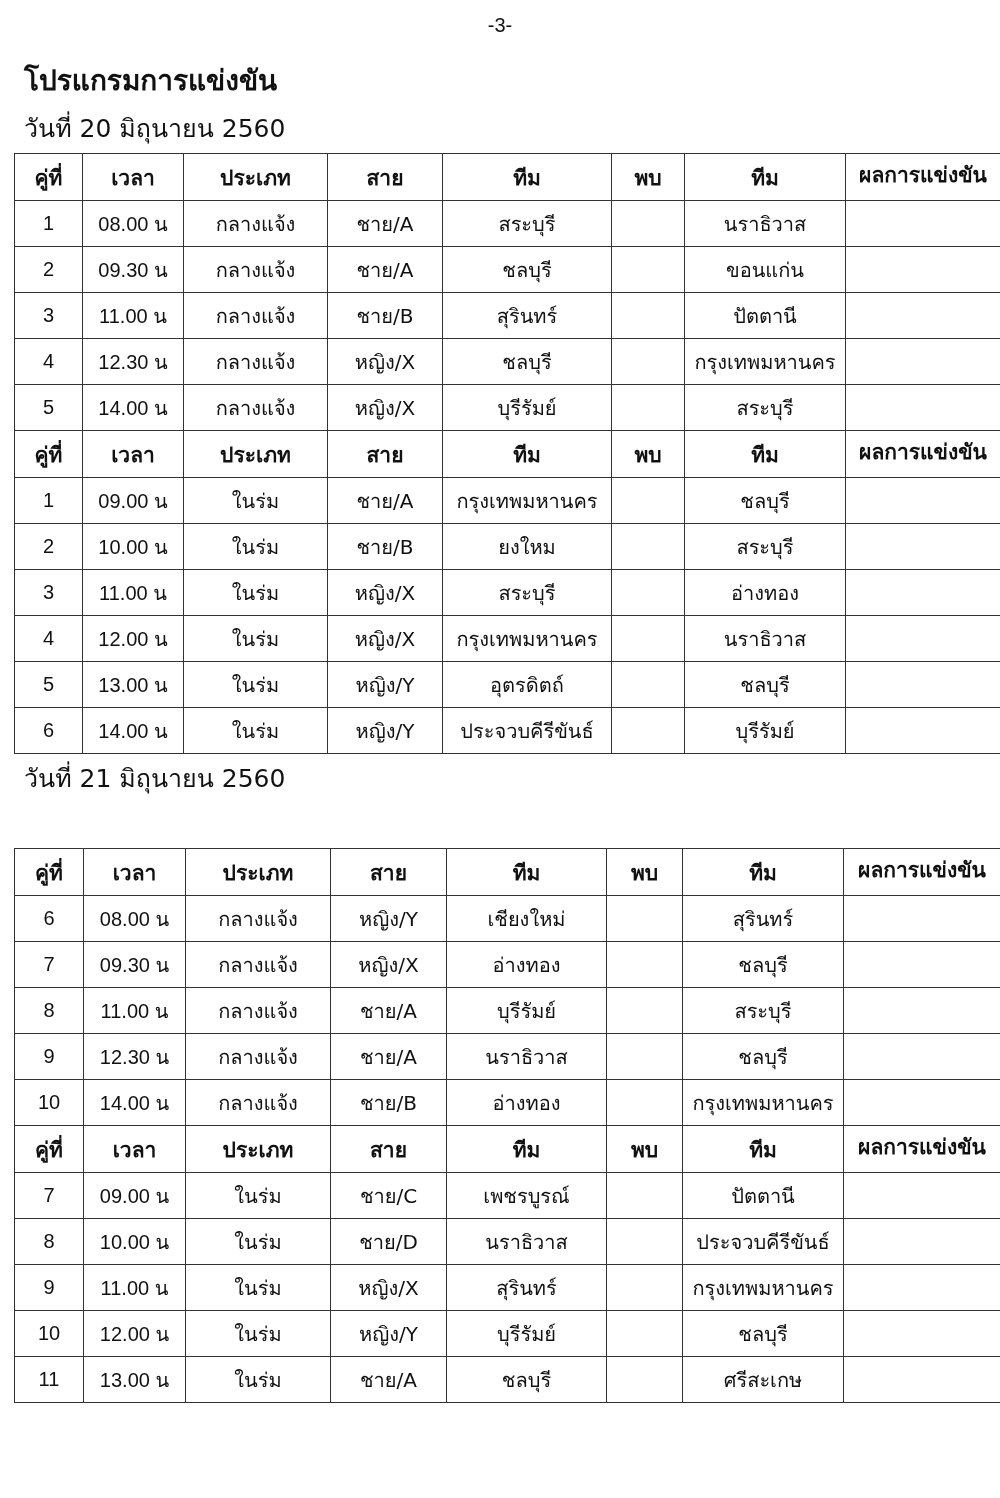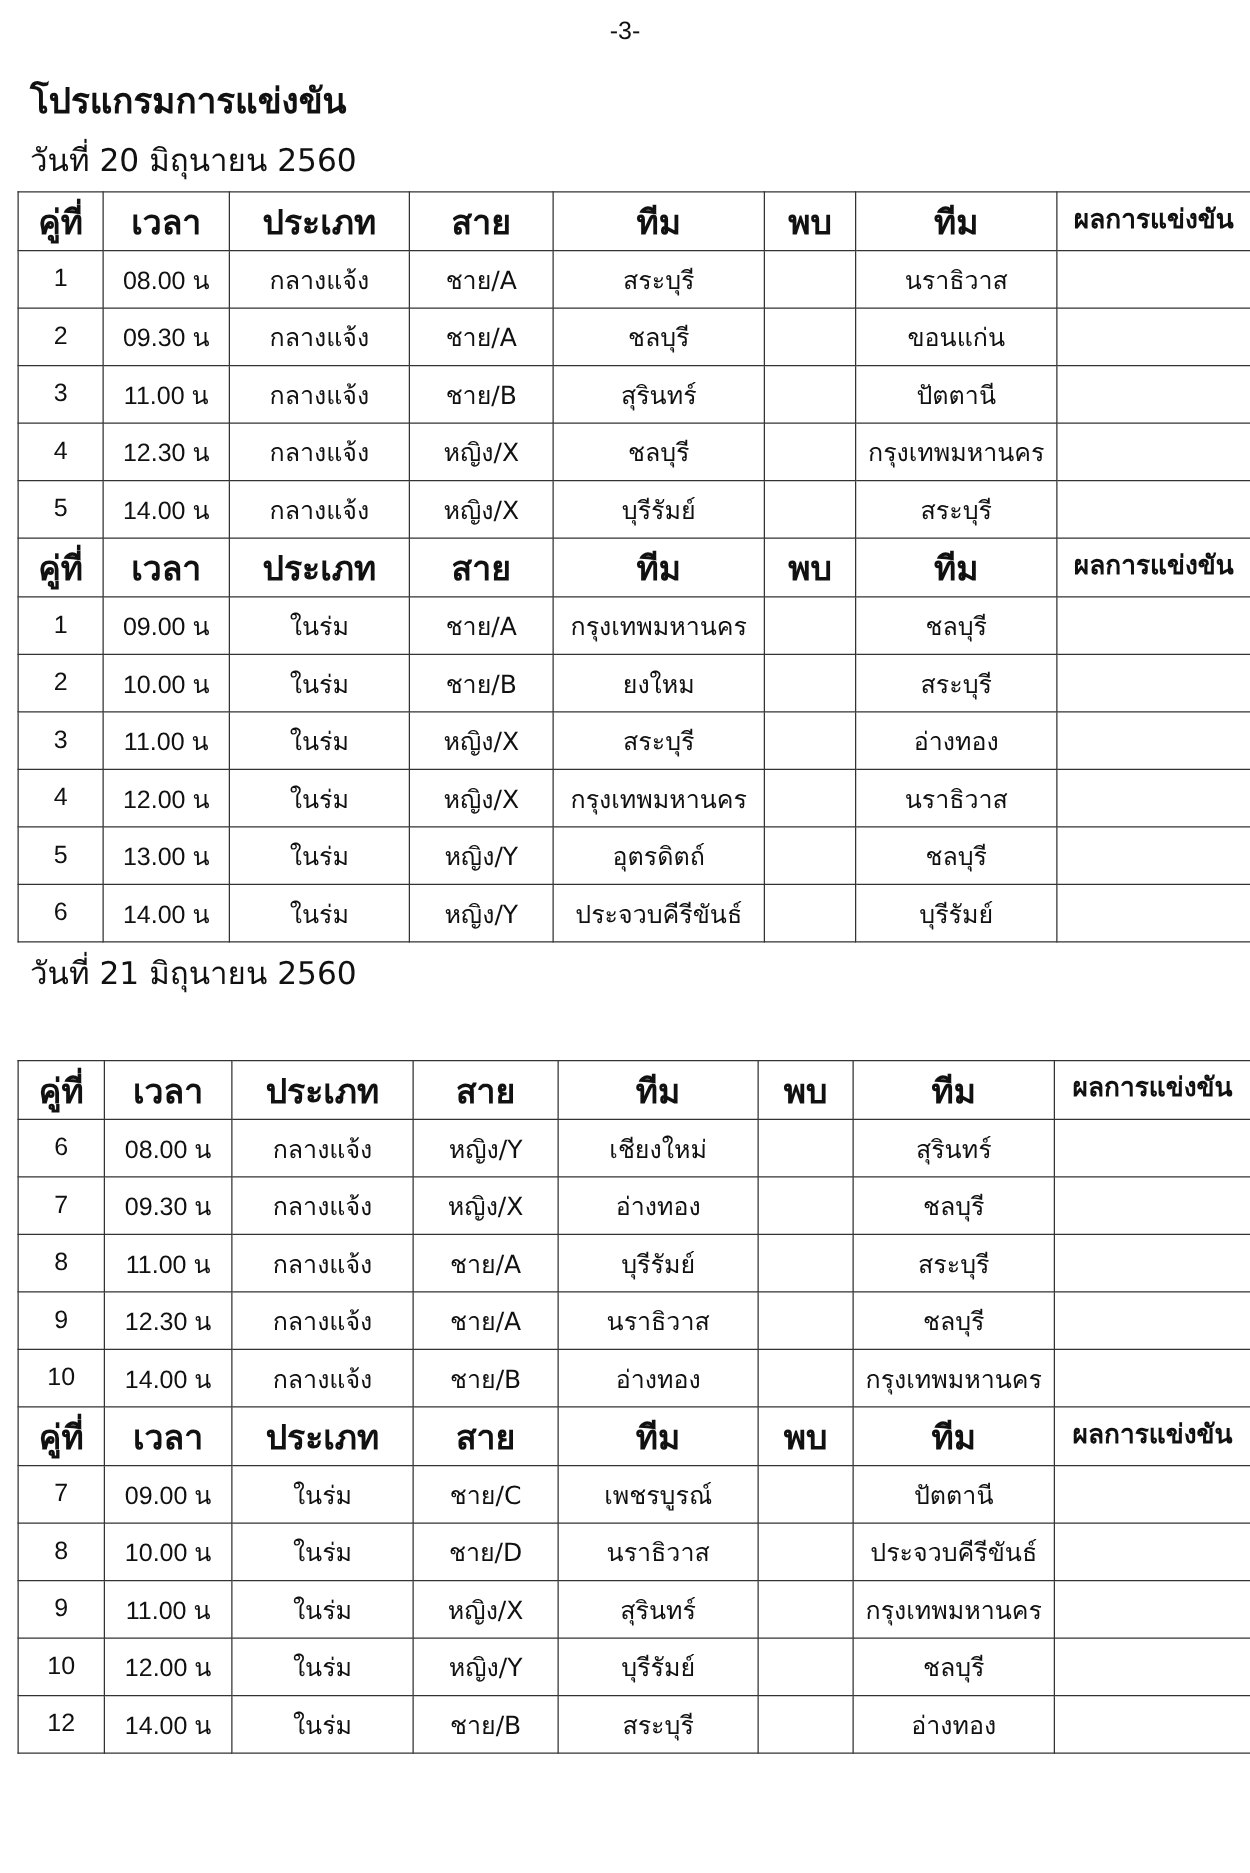--- a/index.html
+++ b/index.html
@@ -12,21 +12,21 @@
   .date { position: absolute; left: 24px; font-size: 25px; }
   .date1 { top: 108px; }
   .date2 { top: 758px; }
   table.sched {
     position: absolute; left: 14px; width: 986px; border-collapse: collapse; table-layout: fixed;
   }
   table.sched td {
     border: 1.5px solid #333; text-align: center; vertical-align: middle;
     font-size: 20px; padding: 0; height: 45px; overflow: hidden; white-space: nowrap;
   }
-  table.sched tr.hdr td { font-weight: bold; height: 42px; font-size: 27px; }
+  table.sched tr.hdr td { font-weight: bold; height: 42px; font-size: 21px; }
   table.sched tr.hdr td.res { font-size: 21px; vertical-align: top; padding-top: 4px; }
   table.sched td.small { font-size: 20px; }
   table.sched td.num { font-family: "Liberation Sans", sans-serif; }
   table.sched td.time { font-family: "Liberation Sans", sans-serif; }
   .t1 { top: 153px; }
   .t2 { top: 848px; }
 </style>
 </head>
 <body>
 
@@ -296,23 +296,23 @@
         <td class="num">10</td>
         <td class="time">12.00 น</td>
         <td>ในร่ม</td>
         <td>หญิง/Y</td>
         <td>บุรีรัมย์</td>
         <td></td>
         <td>ชลบุรี</td>
         <td></td>
       </tr>
       <tr>
-        <td class="num">12</td>
-        <td class="time">14.00 น</td>
-        <td>ในร่ม</td>
-        <td>ชาย/B</td>
-        <td>สระบุรี</td>
-        <td></td>
-        <td>อ่างทอง</td>
+        <td class="num">11</td>
+        <td class="time">13.00 น</td>
+        <td>ในร่ม</td>
+        <td>ชาย/A</td>
+        <td>ชลบุรี</td>
+        <td></td>
+        <td>ศรีสะเกษ</td>
         <td></td>
       </tr>
     </tbody>
 </table>
 
 </body></html>

